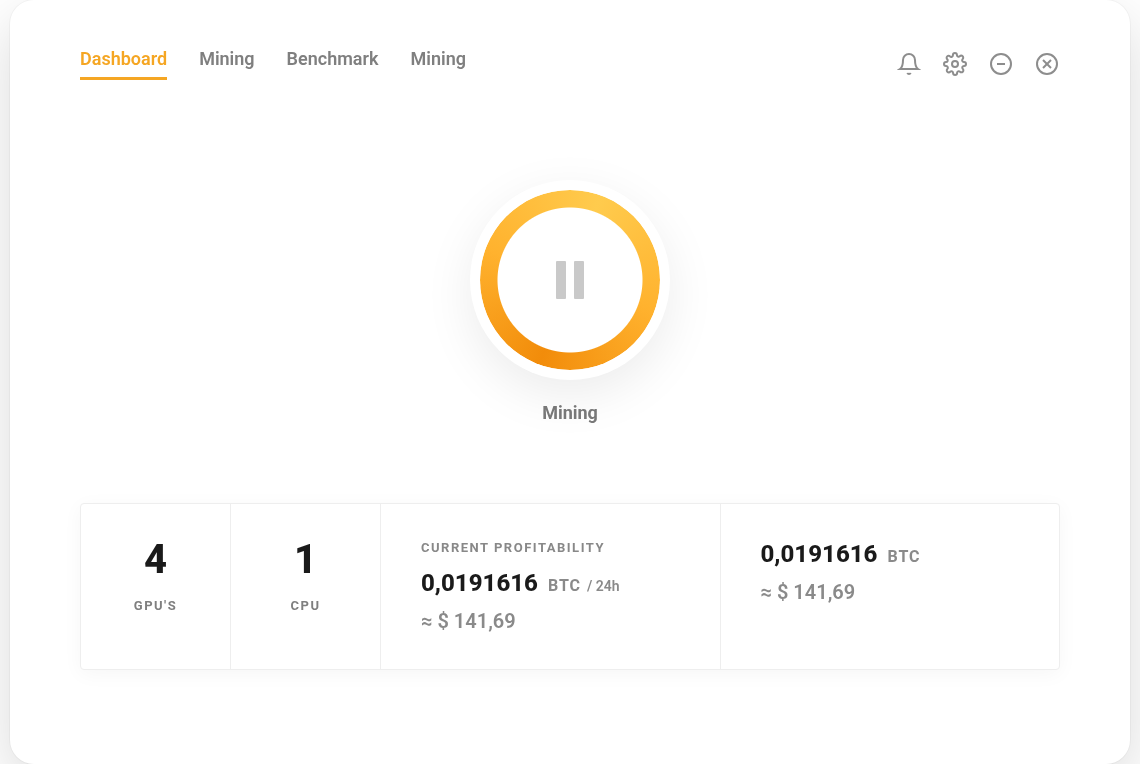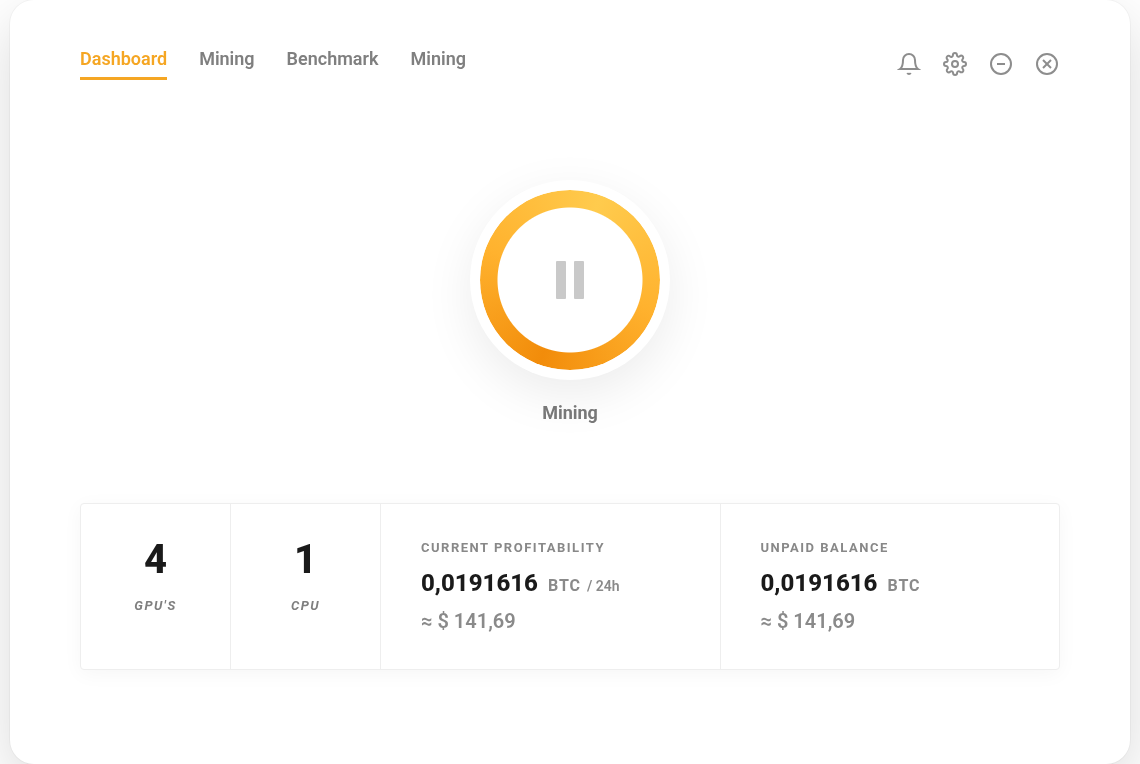--- a/index.html
+++ b/index.html
@@ -135,21 +135,20 @@
       font-weight: 800;
       color: #1a1a1a;
       line-height: 1;
       margin-bottom: 18px;
     }
     .stat-small .stat-label {
       font-size: 13px;
       font-weight: 700;
       letter-spacing: 1.5px;
       color: #7f7f7f;
-      font-style: italic;
     }
     .stat-wide {
       flex: 1;
     }
     .stat-wide .stat-title {
       font-size: 13px;
       font-weight: 700;
       letter-spacing: 1.5px;
       color: #888;
       margin-bottom: 14px;
@@ -247,21 +246,20 @@
       <div class="stat-title">CURRENT PROFITABILITY</div>
       <div class="stat-main">
         <span>0,0191616</span>
         <span class="unit">BTC</span>
         <span class="per">/ 24h</span>
       </div>
       <div class="stat-approx">≈ $ 141,69</div>
     </div>
 
     <div class="stat-card stat-wide">
-      <div class="stat-title">UNPAID BALANCE</div>
       <div class="stat-main">
         <span>0,0191616</span>
         <span class="unit">BTC</span>
       </div>
       <div class="stat-approx">≈ $ 141,69</div>
     </div>
 
   </div>
 
 </div>

